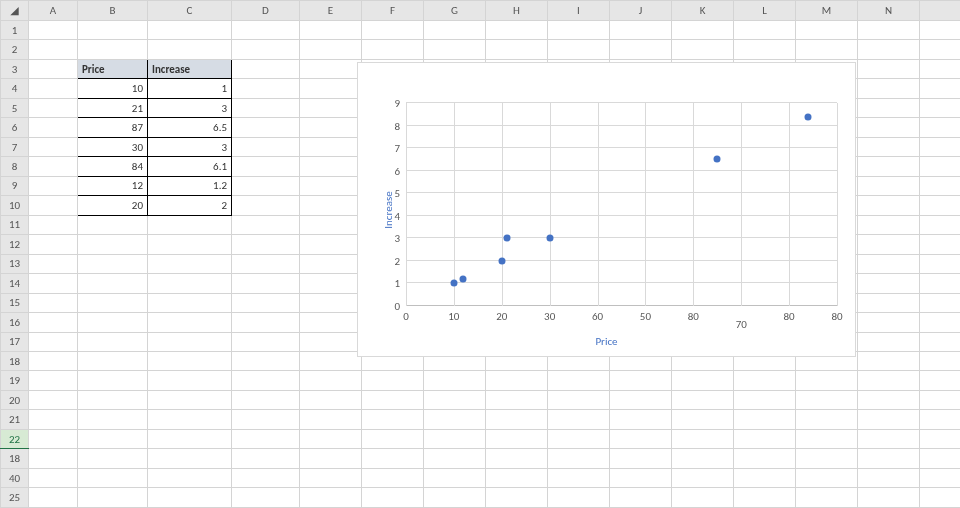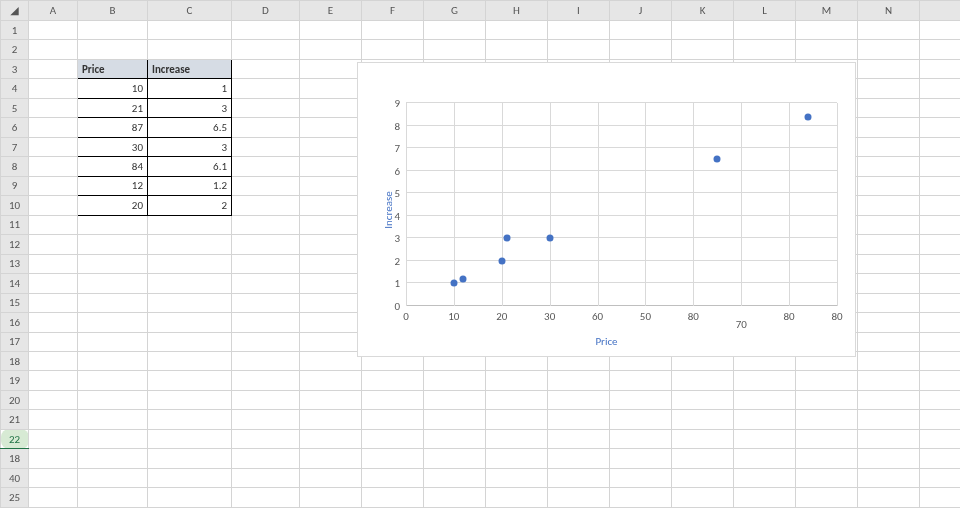--- a/index.html
+++ b/index.html
@@ -45,21 +45,20 @@
     text-align: center;
     color: #555;
     width: 28px;
     font-size: 11px;
   }
   .sheet tbody th.rowhdr.sel {
     background: #d7ead4;
     border-top: 1px solid #217346;
     border-bottom: 1px solid #217346;
     color: #217346;
-    border-radius: 8px;
   }
   .col-A { width: 49px; }
   .col-B { width: 70px; }
   .col-C { width: 84px; }
   .col-D { width: 68px; }
   .col-E { width: 62px; }
   .col-F { width: 62px; }
   .col-G { width: 62px; }
   .col-H { width: 62px; }
   .col-I { width: 62px; }

